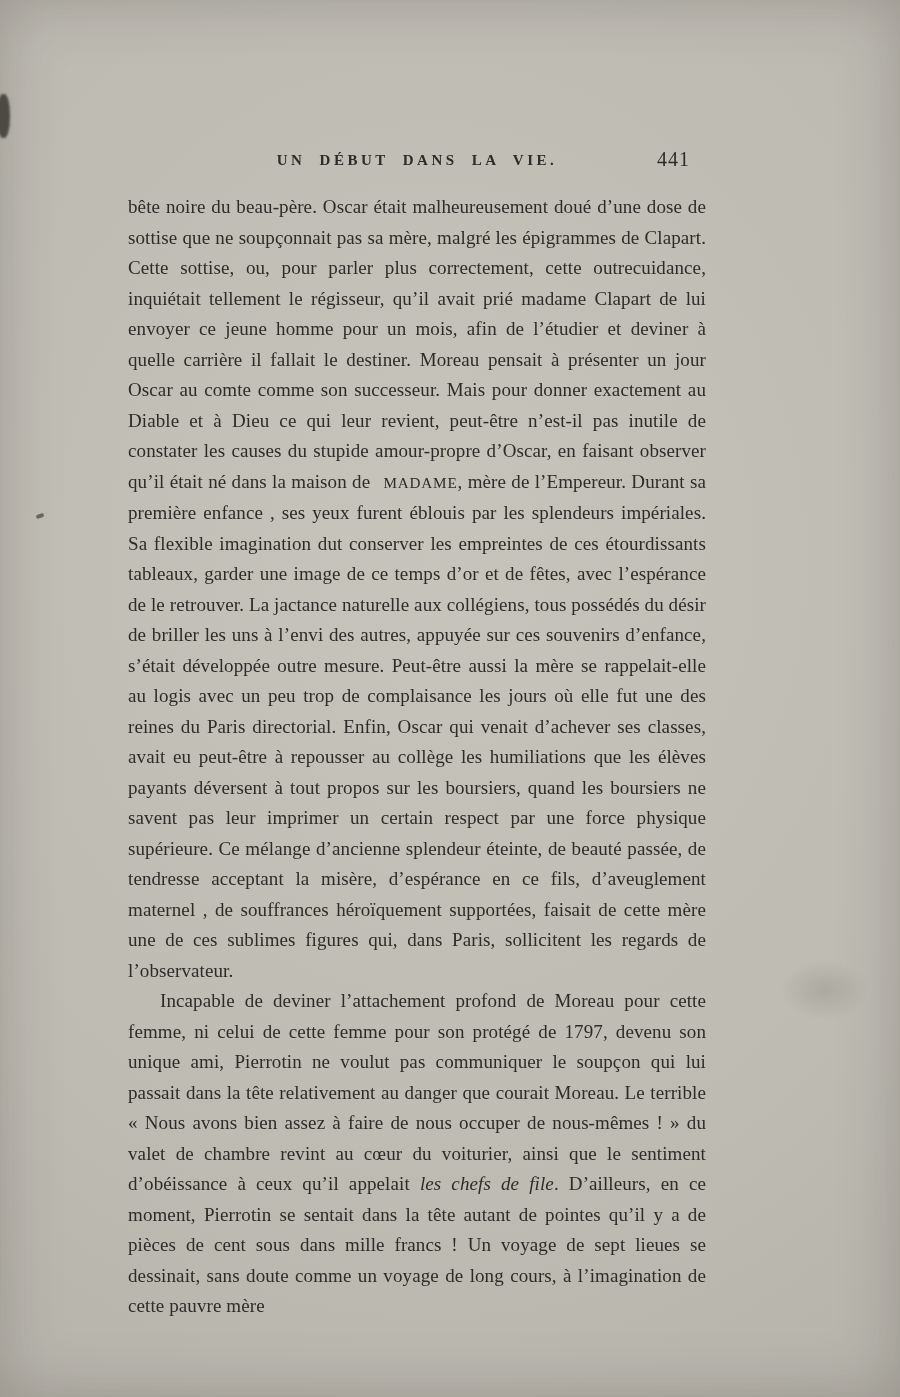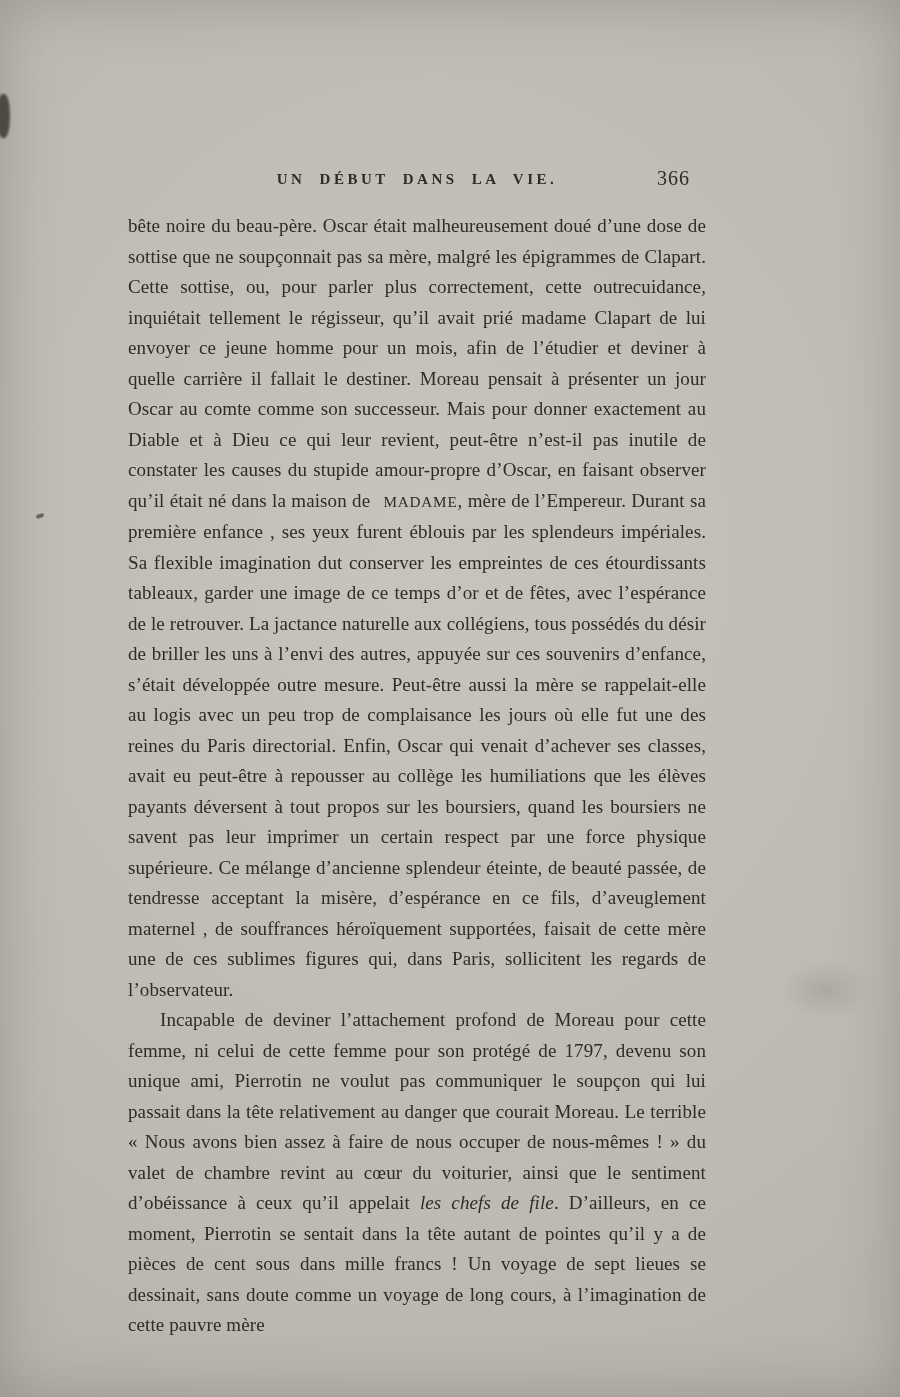--- a/index.html
+++ b/index.html
@@ -42,21 +42,21 @@
   .bleedthrough-right {
     position: absolute;
     right: 30px; top: 960px;
     width: 90px; height: 60px;
     background: radial-gradient(ellipse at center, rgba(90,86,78,0.18) 0%, rgba(90,86,78,0) 70%);
   }
 
   .text-block {
     position: absolute;
     left: 128px;
-    top: 171px;
+    top: 152px;
     width: 578px;
   }
 
   .running-header {
     position: relative;
     height: 30px;
     margin-bottom: 10px;
   }
   .running-title {
     position: absolute;
@@ -105,21 +105,21 @@
 <div class="scan-page">
 
   <div class="speck-top-left"></div>
   <div class="speck-left-margin"></div>
   <div class="bleedthrough-right"></div>
 
   <div class="text-block">
 
     <div class="running-header">
       <div class="running-title">UN DÉBUT DANS LA VIE.</div>
-      <div class="page-number">366</div>
+      <div class="page-number">441</div>
     </div>
 
     <div class="body-text">
         <p class="body-paragraph"><span>bête noire du beau-père. Oscar était malheureusement doué d’une dose de sottise que ne soupçonnait pas sa mère, malgré les épigrammes de Clapart. Cette sottise, ou, pour parler plus correctement, cette outrecuidance, inquiétait tellement le régisseur, qu’il avait prié madame Clapart de lui envoyer ce jeune homme pour un mois, afin de l’étudier et deviner à quelle carrière il fallait le destiner. Moreau pensait à présenter un jour Oscar au comte comme son successeur. Mais pour donner exactement au Diable et à Dieu ce qui leur revient, peut-être n’est-il pas inutile de constater les causes du stupide amour-propre d’Oscar, en faisant observer qu’il était né dans la maison de </span><span class="smallcaps">MADAME</span><span>, mère de l’Empereur. Durant sa première enfance , ses yeux furent éblouis par les splendeurs impériales. Sa flexible imagination dut conserver les empreintes de ces étourdissants tableaux, garder une image de ce temps d’or et de fêtes, avec l’espérance de le retrouver. La jactance naturelle aux collégiens, tous possédés du désir de briller les uns à l’envi des autres, appuyée sur ces souvenirs d’enfance, s’était développée outre mesure. Peut-être aussi la mère se rappelait-elle au logis avec un peu trop de complaisance les jours où elle fut une des reines du Paris directorial. Enfin, Oscar qui venait d’achever ses classes, avait eu peut-être à repousser au collège les humiliations que les élèves payants déversent à tout propos sur les boursiers, quand les boursiers ne savent pas leur imprimer un certain respect par une force physique supérieure. Ce mélange d’ancienne splendeur éteinte, de beauté passée, de tendresse acceptant la misère, d’espérance en ce fils, d’aveuglement maternel , de souffrances héroïquement supportées, faisait de cette mère une de ces sublimes figures qui, dans Paris, sollicitent les regards de l’observateur.</span></p>
         <p class="body-paragraph indented"><span>Incapable de deviner l’attachement profond de Moreau pour cette femme, ni celui de cette femme pour son protégé de 1797, devenu son unique ami, Pierrotin ne voulut pas communiquer le soupçon qui lui passait dans la tête relativement au danger que courait Moreau. Le terrible « Nous avons bien assez à faire de nous occuper de nous-mêmes ! » du valet de chambre revint au cœur du voiturier, ainsi que le sentiment d’obéissance à ceux qu’il appelait </span><span class="italic">les chefs de file</span><span>. D’ailleurs, en ce moment, Pierrotin se sentait dans la tête autant de pointes qu’il y a de pièces de cent sous dans mille francs ! Un voyage de sept lieues se dessinait, sans doute comme un voyage de long cours, à l’imagination de cette pauvre mère</span></p>
       </div>
 
   </div>
 
 </div>

